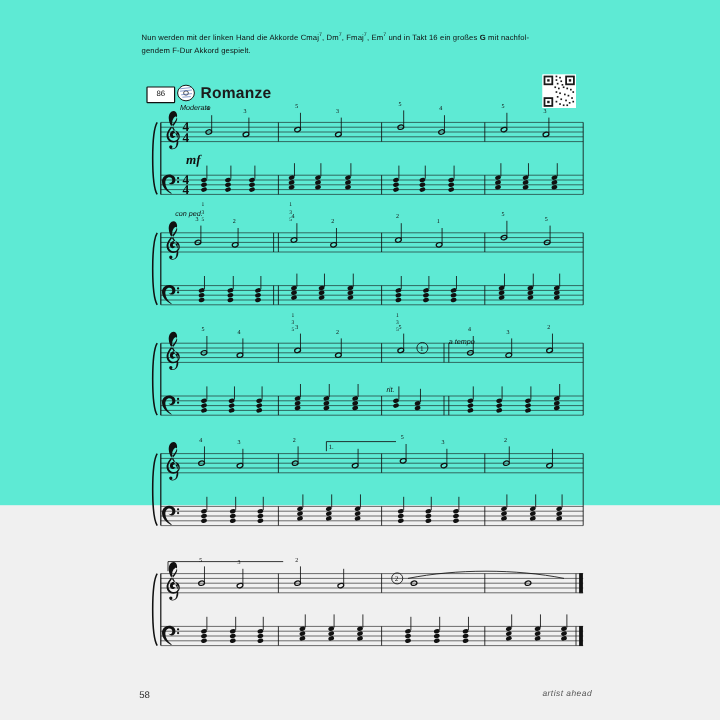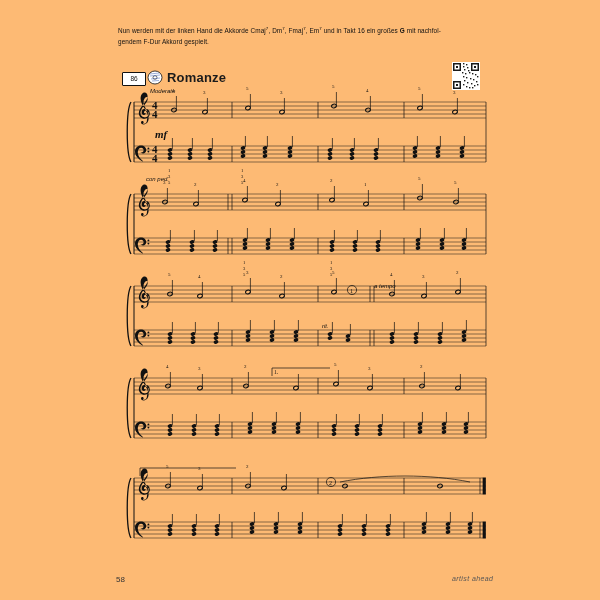--- a/index.html
+++ b/index.html
@@ -3,22 +3,22 @@
 <meta charset="utf-8">
 <style>
   html,body{margin:0;padding:0;}
   body{
     width:600px;height:600px;
     background:#f0f0f0;
     font-family:"Liberation Sans", sans-serif;
     overflow:hidden;
   }
   .page{
-    position:absolute;left:0;top:0;width:600px;height:600px;
-    background:#fdba74;
+    position:absolute;left:0;top:0;width:600px;height:421px;
+    background:#5eead4;
   }
   
   .intro{
     position:absolute;left:118px;top:24px;width:400px;
     font-size:6.4px;line-height:10.5px;color:#101010;
     letter-spacing:.1px;
   }
   .intro sup{font-size:4.4px;vertical-align:super;}
   .intro b{font-weight:bold;}
   

